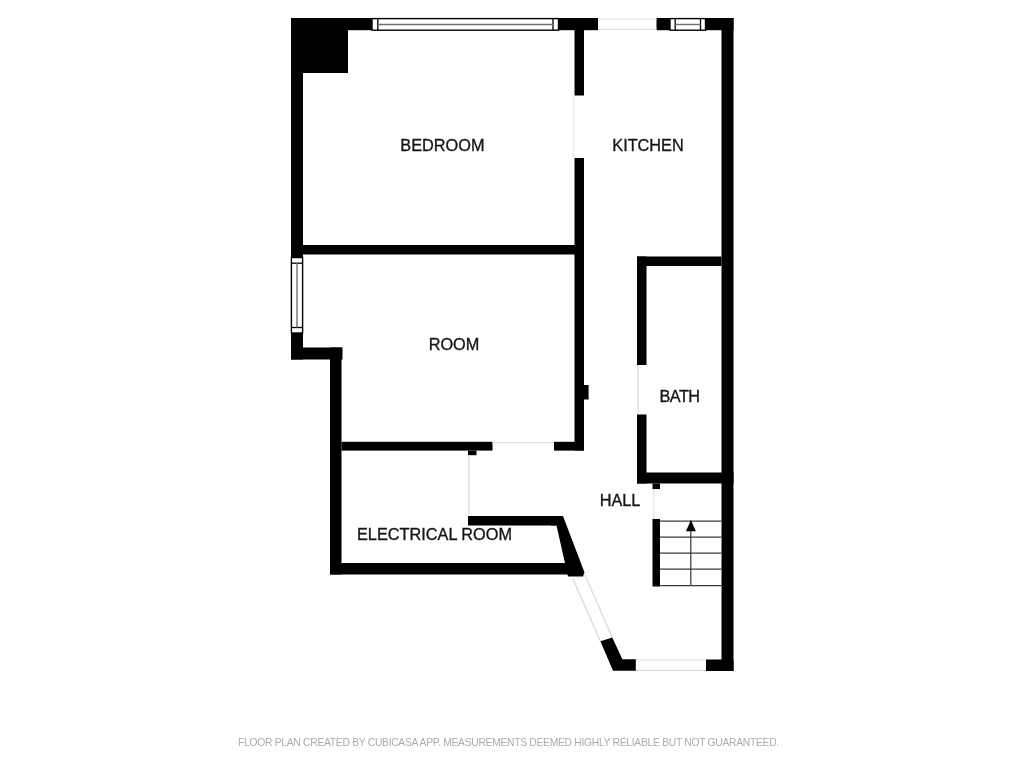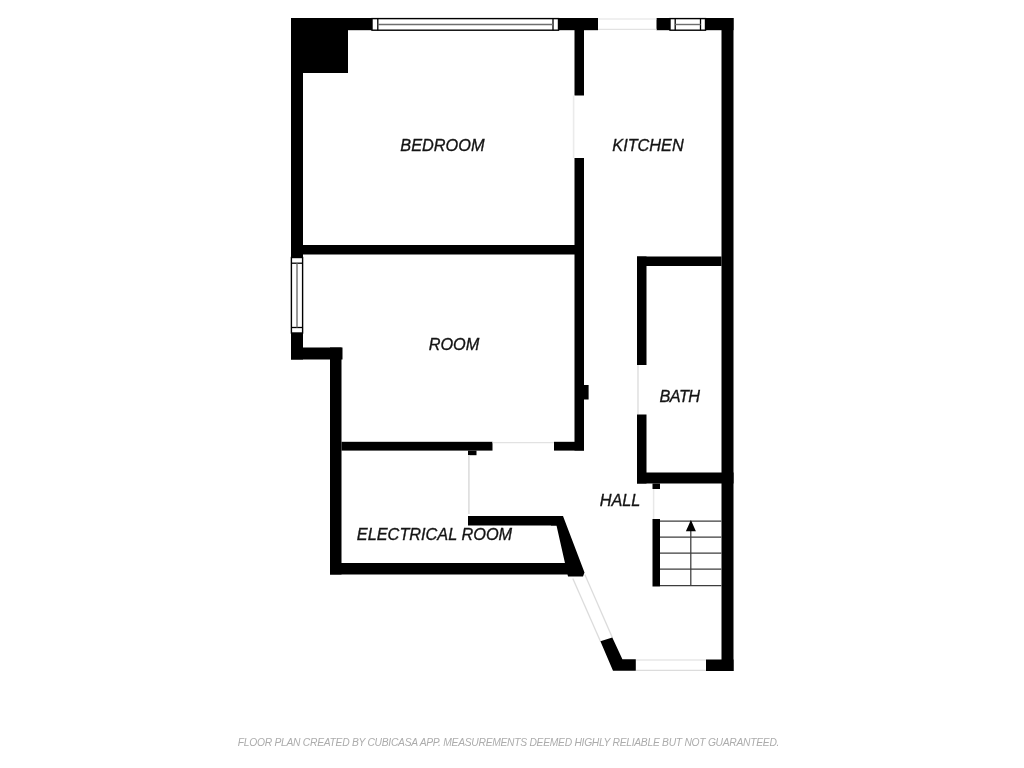--- a/index.html
+++ b/index.html
@@ -1,17 +1,17 @@
 <!DOCTYPE html>
 <html><head>
 <meta charset="utf-8">
 <style>
   html,body{margin:0;padding:0;background:#fff;}
   .page{position:relative;width:1024px;height:768px;background:#14b8a6;overflow:hidden;
-        font-family:"Liberation Sans", sans-serif;font-style:italic;}
+        font-family:"Liberation Sans", sans-serif;}
   svg{position:absolute;left:0;top:0;filter:blur(0.7px);}
   text{font-family:"Liberation Sans", sans-serif;fill:#141414;stroke:#141414;stroke-width:0.32;}
 </style>
 </head>
 <body>
 <div class="page">
 <svg width="1024" height="768" viewBox="0 0 1024 768">
 
   <rect x="0" y="0" width="1024" height="768" fill="#ffffff"></rect>
 

